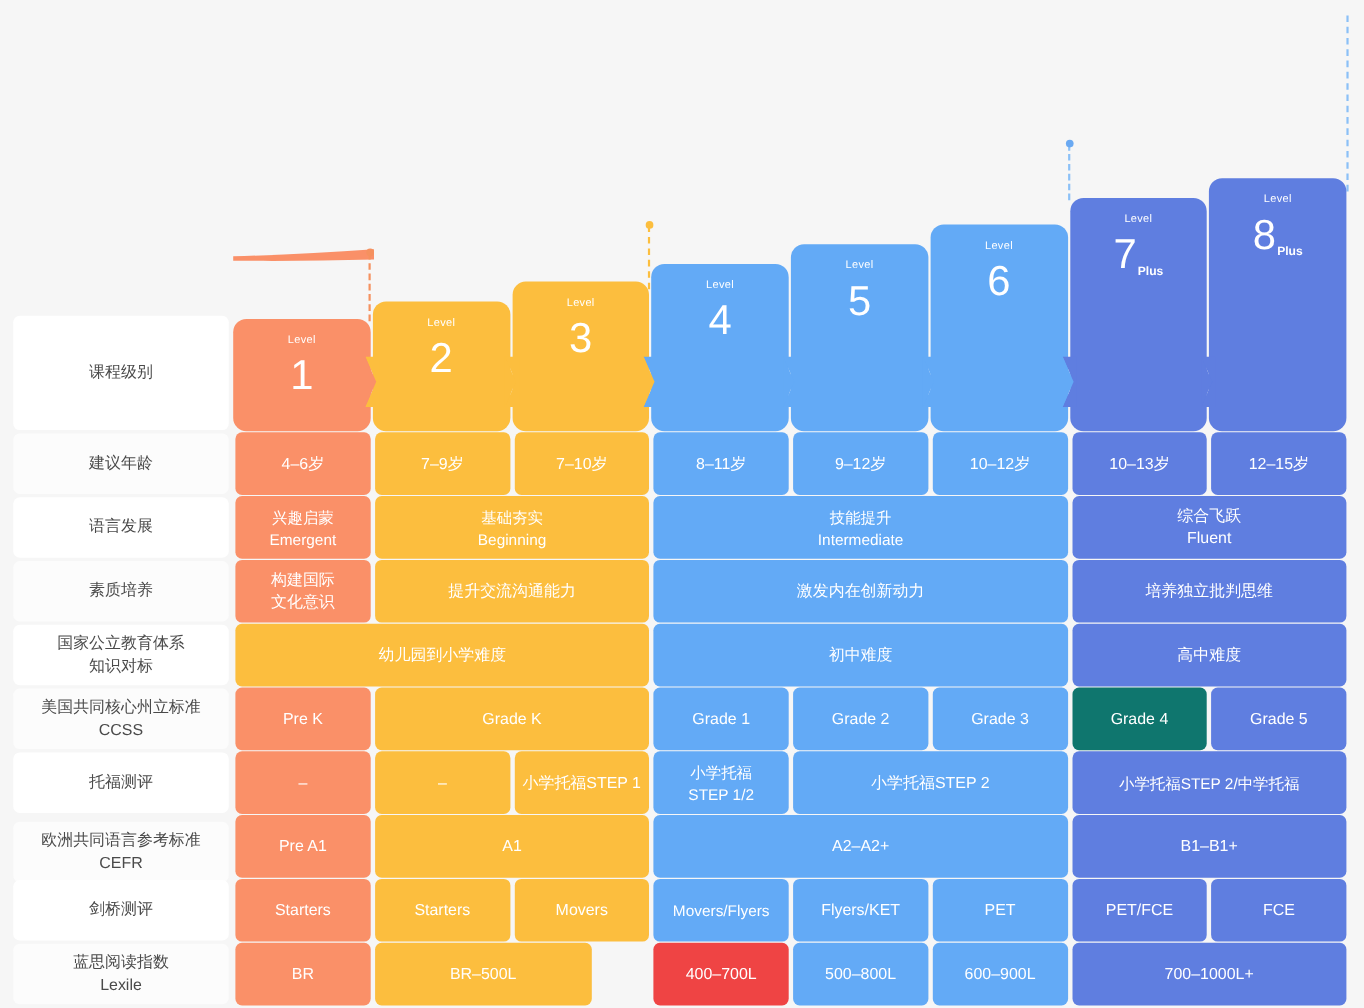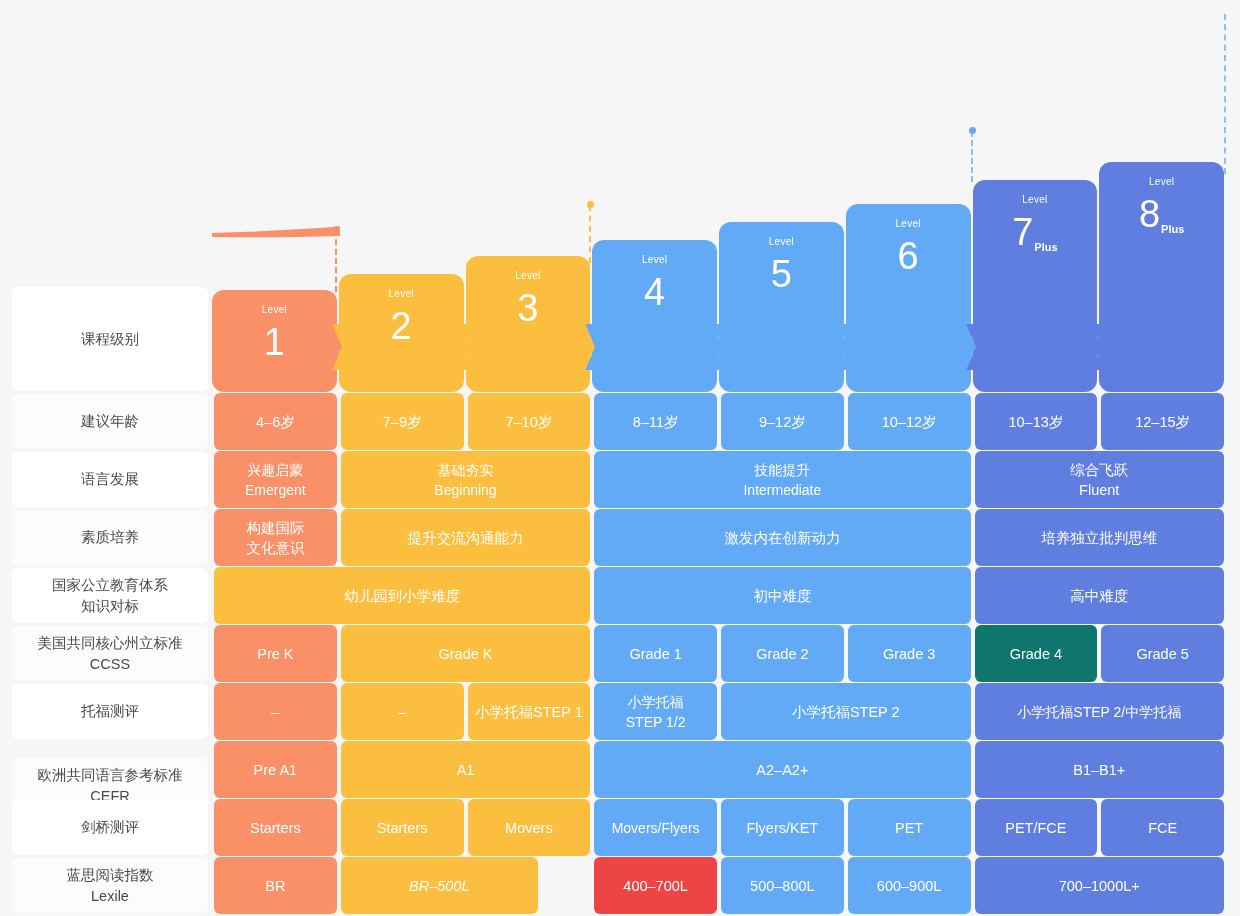--- a/index.html
+++ b/index.html
@@ -359,21 +359,21 @@
           <div class="cell" style="left: 2px; width: 122.75px; background: rgb(250, 144, 104);">–</div>
           <div class="cell" style="left: 128.75px; width: 122.75px; background: rgb(252, 190, 62);">–</div>
           <div class="cell" style="left: 255.5px; width: 122.75px; background: rgb(252, 190, 62);">小学托福STEP 1</div>
           <div class="cell small" style="left: 382.25px; width: 122.75px; background: rgb(99, 170, 246);">小学托福
 STEP 1/2</div>
           <div class="cell" style="left: 509px; width: 249.5px; background: rgb(99, 170, 246);">小学托福STEP 2</div>
           <div class="cell small" style="left: 762.5px; width: 249.5px; background: rgb(95, 126, 224);">小学托福STEP 2/中学托福</div>
         </div>
       </div>
       <div class="row" style="height: 57px; margin-bottom: 1px;">
-        <div class="labelcell alt" style="height: 55px; top: 17px;">
+        <div class="labelcell alt" style="height: 55px; top: 6px;">
           <div>
             <div>欧洲共同语言参考标准</div>
             <div>CEFR</div>
           </div>
         </div>
         <div class="cellband">
           <div class="cell" style="left: 2px; width: 122.75px; background: rgb(250, 144, 104);">Pre A1</div>
           <div class="cell" style="left: 128.75px; width: 249.5px; background: rgb(252, 190, 62);">A1</div>
           <div class="cell" style="left: 382.25px; width: 376.25px; background: rgb(99, 170, 246);">A2–A2+</div>
           <div class="cell" style="left: 762.5px; width: 249.5px; background: rgb(95, 126, 224);">B1–B1+</div>
@@ -398,21 +398,21 @@
       </div>
       <div class="row" style="height: 57px; margin-bottom: 1px;">
         <div class="labelcell alt" style="height: 55px; top: 1px;">
           <div>
             <div>蓝思阅读指数</div>
             <div>Lexile</div>
           </div>
         </div>
         <div class="cellband">
           <div class="cell" style="left: 2px; width: 122.75px; background: rgb(250, 144, 104);">BR</div>
-          <div class="cell" style="left: 128.75px; width: 197px; background: rgb(252, 190, 62); font-style: italic;">BR–500L</div>
+          <div class="cell" style="left: 128.75px; width: 197px; background: rgb(252, 190, 62);">BR–500L</div>
           <div class="cell" style="left: 382.25px; width: 122.75px; background: #ef4444;">400–700L</div>
           <div class="cell" style="left: 509px; width: 122.75px; background: rgb(99, 170, 246);">500–800L</div>
           <div class="cell" style="left: 635.75px; width: 122.75px; background: rgb(99, 170, 246);">600–900L</div>
           <div class="cell" style="left: 762.5px; width: 249.5px; background: rgb(95, 126, 224);">700–1000L+</div>
         </div>
       </div>
     </div>
 
 </div>
 

